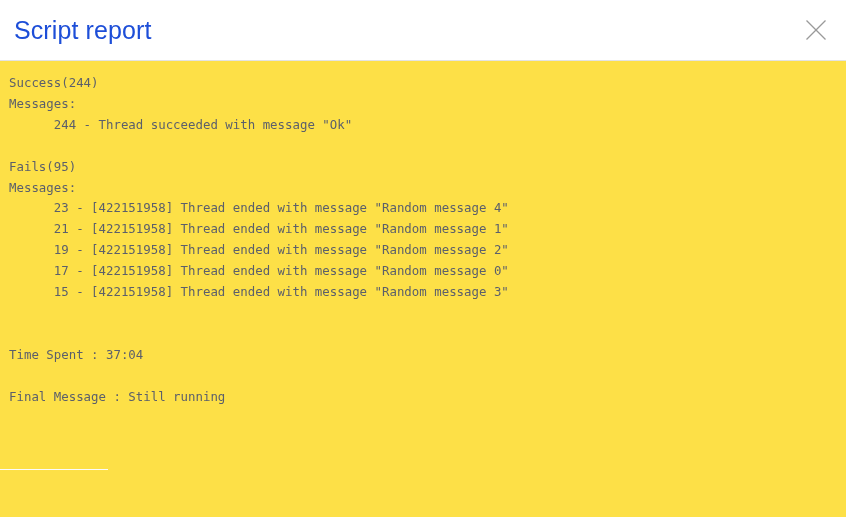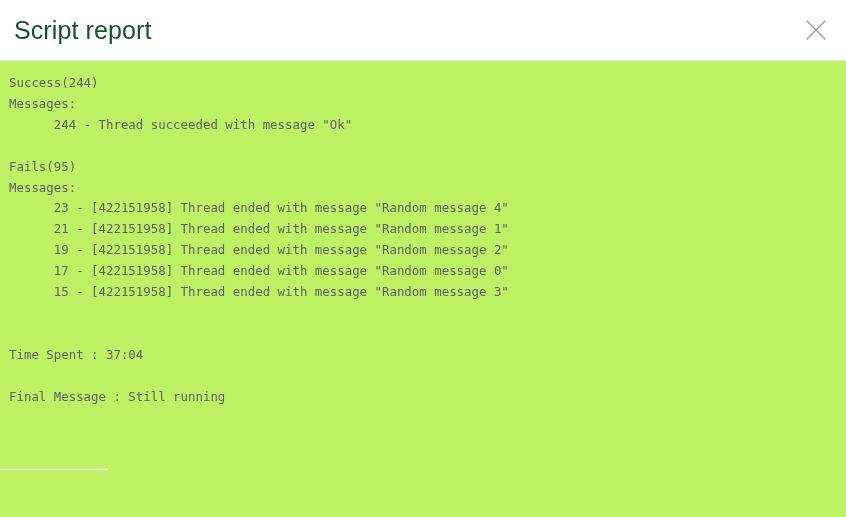--- a/index.html
+++ b/index.html
@@ -32,21 +32,21 @@
   }
 
   .dialog-title {
     position: absolute;
     left: 14px;
     top: 14px;
     font-family: "Liberation Sans", sans-serif;
     font-size: 25px;
     font-weight: 300;
     line-height: 32px;
-    color: #14532d;
+    color: #1d4ed8;
     letter-spacing: 0.1px;
     white-space: nowrap;
   }
 
   .close-button {
     position: absolute;
     right: 9px;
     top: 10px;
     width: 42px;
     height: 40px;
@@ -68,21 +68,21 @@
     stroke-width: 1.2;
   }
 
   
   .report-body {
     position: absolute;
     left: 0;
     top: 61px;
     right: 0;
     bottom: 0;
-    background: #bef264;
+    background: #fde047;
     overflow: hidden;
   }
 
   .report-pre {
     margin: 0;
     padding: 12px 0 0 9px;
     font-family: "DejaVu Sans Mono", "Liberation Mono", monospace;
     font-size: 12.4px;
     line-height: 20.9px;
     color: #5b5f6b;

